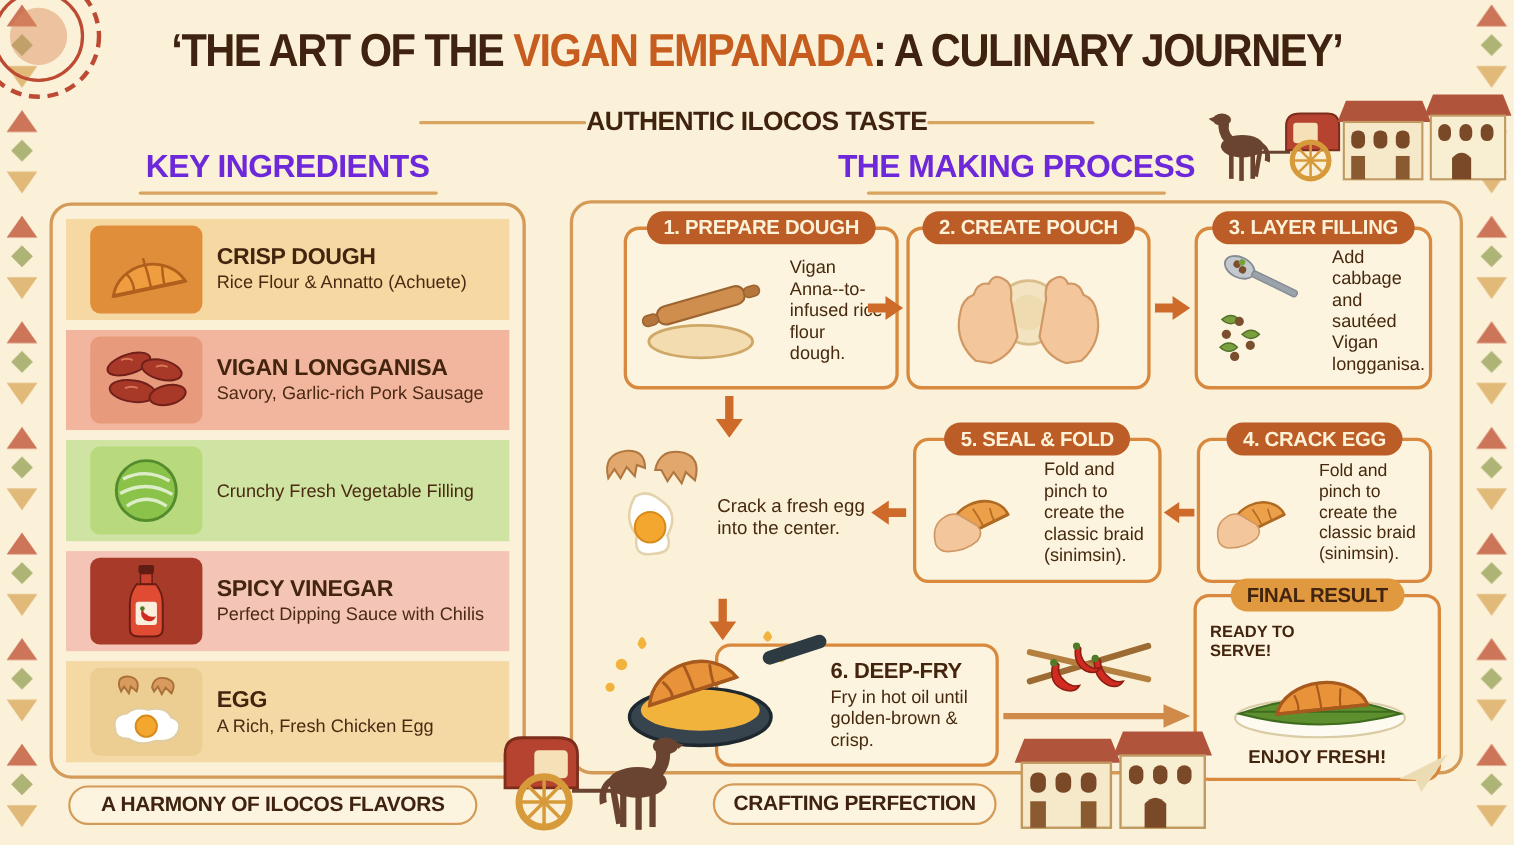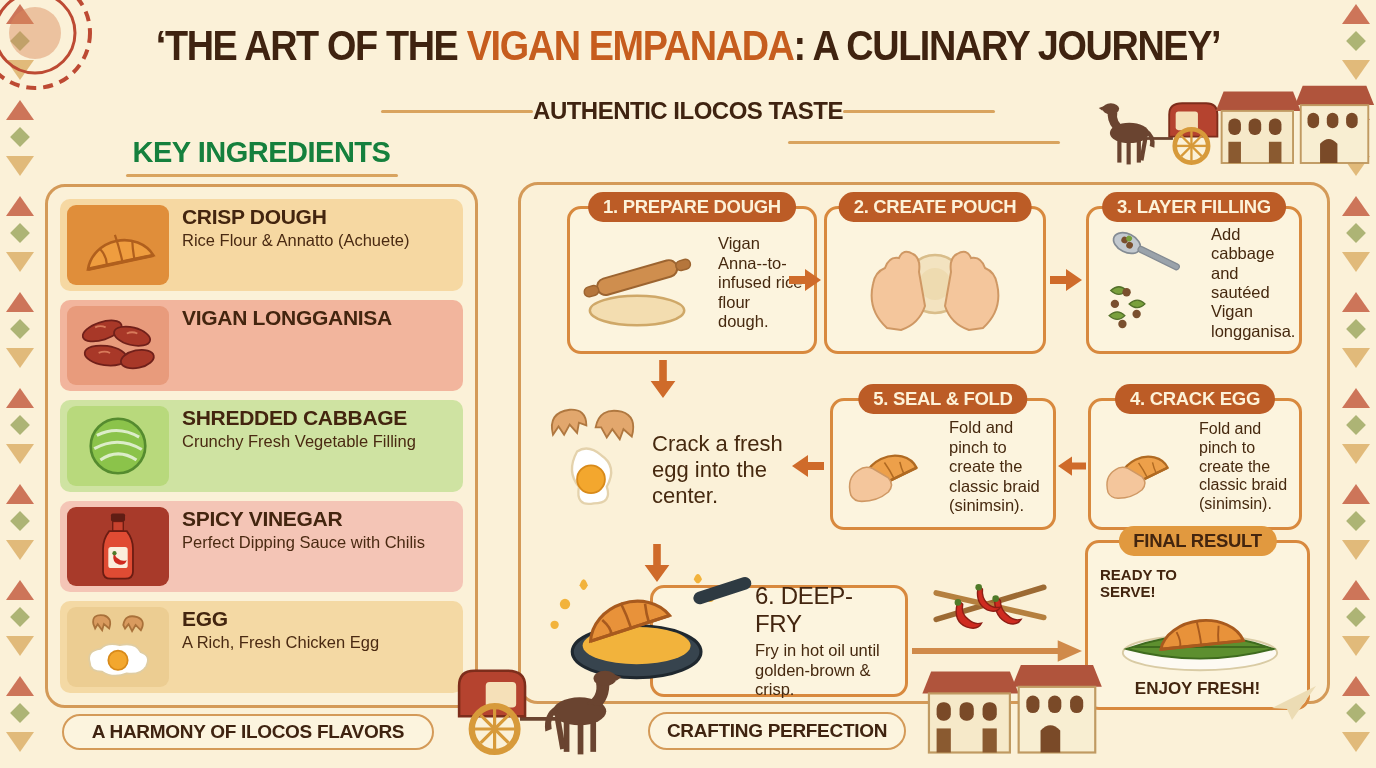--- a/index.html
+++ b/index.html
@@ -5,36 +5,36 @@
   *{margin:0;padding:0;box-sizing:border-box}
   body{font-family:"Liberation Sans",sans-serif;background:#fbf1d8}
   #canvas{position:relative;width:1376px;height:768px;background:#fbf1d8;overflow:hidden;color:#43250f}
   .abs{position:absolute}
   #title{top:22px;left:0;width:100%;text-align:center;font-size:42px;font-weight:bold;letter-spacing:-1.5px;white-space:nowrap;transform:scaleX(.9);color:#3f2310}
   #title .hl{color:#c65d1e}
   #subtitle-row{top:97px;left:0;width:100%;display:flex;align-items:center;justify-content:center;gap:0}
   .rule{width:152px;height:3px;background:#d9a45f;border-radius:2px}
   #subtitle-text{font-size:24px;font-weight:bold;letter-spacing:-.5px;color:#3f2310}
   .sec-head{text-align:center}
-  .sec-title{font-size:29px;font-weight:bold;letter-spacing:-.5px;color:#15803d}
+  .sec-title{font-size:29px;font-weight:bold;letter-spacing:-.5px;color:#6d28d9}
   .sec-rule{width:272px;height:3px;background:#d9a45f;margin:5px auto 0;border-radius:2px}
   .panel{border:3px solid #d49a58;border-radius:20px}
   #ing-panel{left:45px;top:184px;width:433px;height:524px;padding:12px;display:flex;flex-direction:column;gap:9px}
-  .ing-card{flex:1;display:flex;border-radius:10px;padding:6px 8px 6px 7px}
+  .ing-card{flex:1;display:flex;align-items:center;border-radius:0;padding:6px 8px 6px 22px}
   .ing-icon{width:102px;align-self:stretch;border-radius:9px;display:flex;align-items:center;justify-content:center;flex-shrink:0}
   .ing-text{margin-left:13px}
   .ing-name{font-size:21px;font-weight:bold;letter-spacing:-.3px}
   .ing-desc{font-size:16.5px;line-height:1.15;margin-top:2px;color:#4a2a12}
   #process-panel{left:518px;top:182px;width:812px;height:522px}
   .step-card{position:absolute;border:3px solid #d8893e;border-radius:14px;background:#fcf4de}
   .step-pill{position:absolute;top:-17px;left:50%;transform:translateX(-50%);background:#bc5c26;color:#fdf2d8;font-weight:bold;font-size:18.5px;letter-spacing:-.3px;padding:4px 15px;border-radius:17px;white-space:nowrap}
   .final-pill{background:#e1993f;color:#43250f}
   .step-body{display:flex;align-items:center;height:100%;padding:14px 10px 8px;gap:20px}
   .step-desc{font-size:16.5px;line-height:1.18;color:#46290f}
-  .deepfry-title{font-size:24px;font-weight:normal;letter-spacing:-.3px}
+  .deepfry-title{font-size:20px;font-weight:bold;letter-spacing:-.3px}
   .pill-label{position:absolute;border:2.5px solid #d49a58;border-radius:19px;display:flex;align-items:center;justify-content:center;font-weight:bold;font-size:19px;letter-spacing:-.3px;color:#3f2310;background:rgba(255,250,235,.35)}
   .ready-text{position:absolute;top:24px;left:12px;width:92px;font-weight:bold;font-size:15px;line-height:1.12}
   .enjoy-text{position:absolute;bottom:8px;left:0;width:100%;text-align:center;font-weight:bold;font-size:17px}
   .final-illus{position:absolute;top:50px;left:22px;width:180px;height:82px}
   svg{display:block}
 </style>
 </head>
 <body>
 
 <div id="canvas">
@@ -134,32 +134,32 @@
             <ellipse cx="32" cy="24" rx="23" ry="10" transform="rotate(-18 32 24)"></ellipse>
             <ellipse cx="66" cy="30" rx="21" ry="10" transform="rotate(14 66 30)"></ellipse>
             <ellipse cx="36" cy="52" rx="24" ry="11" transform="rotate(8 36 52)"></ellipse>
             <ellipse cx="72" cy="56" rx="19" ry="10" transform="rotate(-12 72 56)"></ellipse>
           </g>
           <path d="M24 20 q6 -3 12 0 M60 27 q6 -3 12 0 M28 49 q7 -3 13 0" stroke="#d87a5a" stroke-width="2" fill="none"></path>
         </svg>
       </div>
       <div class="ing-text">
         <div class="ing-name">VIGAN LONGGANISA</div>
+        <div class="ing-desc">Savory, Garlic-rich Pork Sausage</div>
       </div>
     </div>
 
     <div class="ing-card" style="background:#cfe3a2">
       <div class="ing-icon" style="background:#b8d97c">
         <svg width="88" height="72" viewBox="0 0 100 80">
           <circle cx="50" cy="40" r="31" fill="#8bc34a" stroke="#558b2f" stroke-width="3"></circle>
           <path d="M26 28 Q50 16 74 30 M23 43 Q50 28 77 44 M30 56 Q50 42 71 56" stroke="#dcedc8" stroke-width="3.5" fill="none"></path>
         </svg>
       </div>
       <div class="ing-text">
-        <div class="ing-name">SHREDDED CABBAGE</div>
         <div class="ing-desc">Crunchy Fresh Vegetable Filling</div>
       </div>
     </div>
 
     <div class="ing-card" style="background:#f4c5b6">
       <div class="ing-icon" style="background:#a83a2a">
         <svg width="88" height="74" viewBox="0 0 100 84">
           <rect x="42" y="4" width="16" height="9" rx="2" fill="#5f1d14"></rect>
           <rect x="44" y="13" width="12" height="11" fill="#c8422e" stroke="#6b1c12" stroke-width="1.5"></rect>
           <path d="M40 24 Q33 33 33 44 L33 70 Q33 78 42 78 L58 78 Q67 78 67 70 L67 44 Q67 33 60 24 Z" fill="#e04b33" stroke="#6b1c12" stroke-width="2"></path>
@@ -189,20 +189,21 @@
         <div class="ing-name">EGG</div>
         <div class="ing-desc">A Rich, Fresh Chicken Egg</div>
       </div>
     </div>
 
   </div>
 
   <div class="pill-label" style="left:62px;top:714px;width:372px;height:36px">A HARMONY OF ILOCOS FLAVORS</div>
 
   <div class="sec-head abs" style="left:518px;top:136px;width:812px">
+    <div class="sec-title">THE MAKING PROCESS</div>
     <div class="sec-rule"></div>
   </div>
 
   <div id="process-panel" class="abs panel"></div>
 
   <div class="step-card" style="left:567px;top:206px;width:250px;height:148px">
     <div class="step-pill">1. PREPARE DOUGH</div>
     <div class="step-body">
       <div>
         <svg width="118" height="96" viewBox="0 0 120 96">
@@ -279,21 +280,21 @@
     <div>
       <svg width="102" height="132" viewBox="0 0 110 140">
         <g fill="#e2a76d" stroke="#b07840" stroke-width="2">
           <path d="M14 32 Q8 8 32 5 Q50 4 50 22 L42 19 L40 30 L32 21 L26 32 L20 23Z"></path>
           <path d="M60 24 Q64 2 88 7 Q105 12 99 34 L90 26 L86 37 L78 26 L72 35 L66 24Z"></path>
         </g>
         <path d="M40 50 Q28 72 42 88 Q38 110 58 106 Q78 106 72 88 Q84 66 66 54 Q52 42 40 50Z" fill="#ffffff" stroke="#e4d2ac" stroke-width="2.5"></path>
         <circle cx="55" cy="80" r="15" fill="#f3a72e" stroke="#d88a1a" stroke-width="2"></circle>
       </svg>
     </div>
-    <div class="step-desc" style="font-size:22px">Crack a fresh egg into the center.</div>
+    <div class="step-desc" style="font-size:17px">Crack a fresh egg into the center.</div>
   </div>
 
   <svg class="abs" style="left:792px;top:452px" width="32" height="28" viewBox="0 0 32 28">
       <path d="M32 10H16V3L0 14l16 11v-7h16z" fill="#cf6b2a"></path>
     </svg>
 
   <div class="step-card" style="left:830px;top:398px;width:226px;height:132px">
     <div class="step-pill">5. SEAL &amp; FOLD</div>
     <div class="step-body">
       <div>

